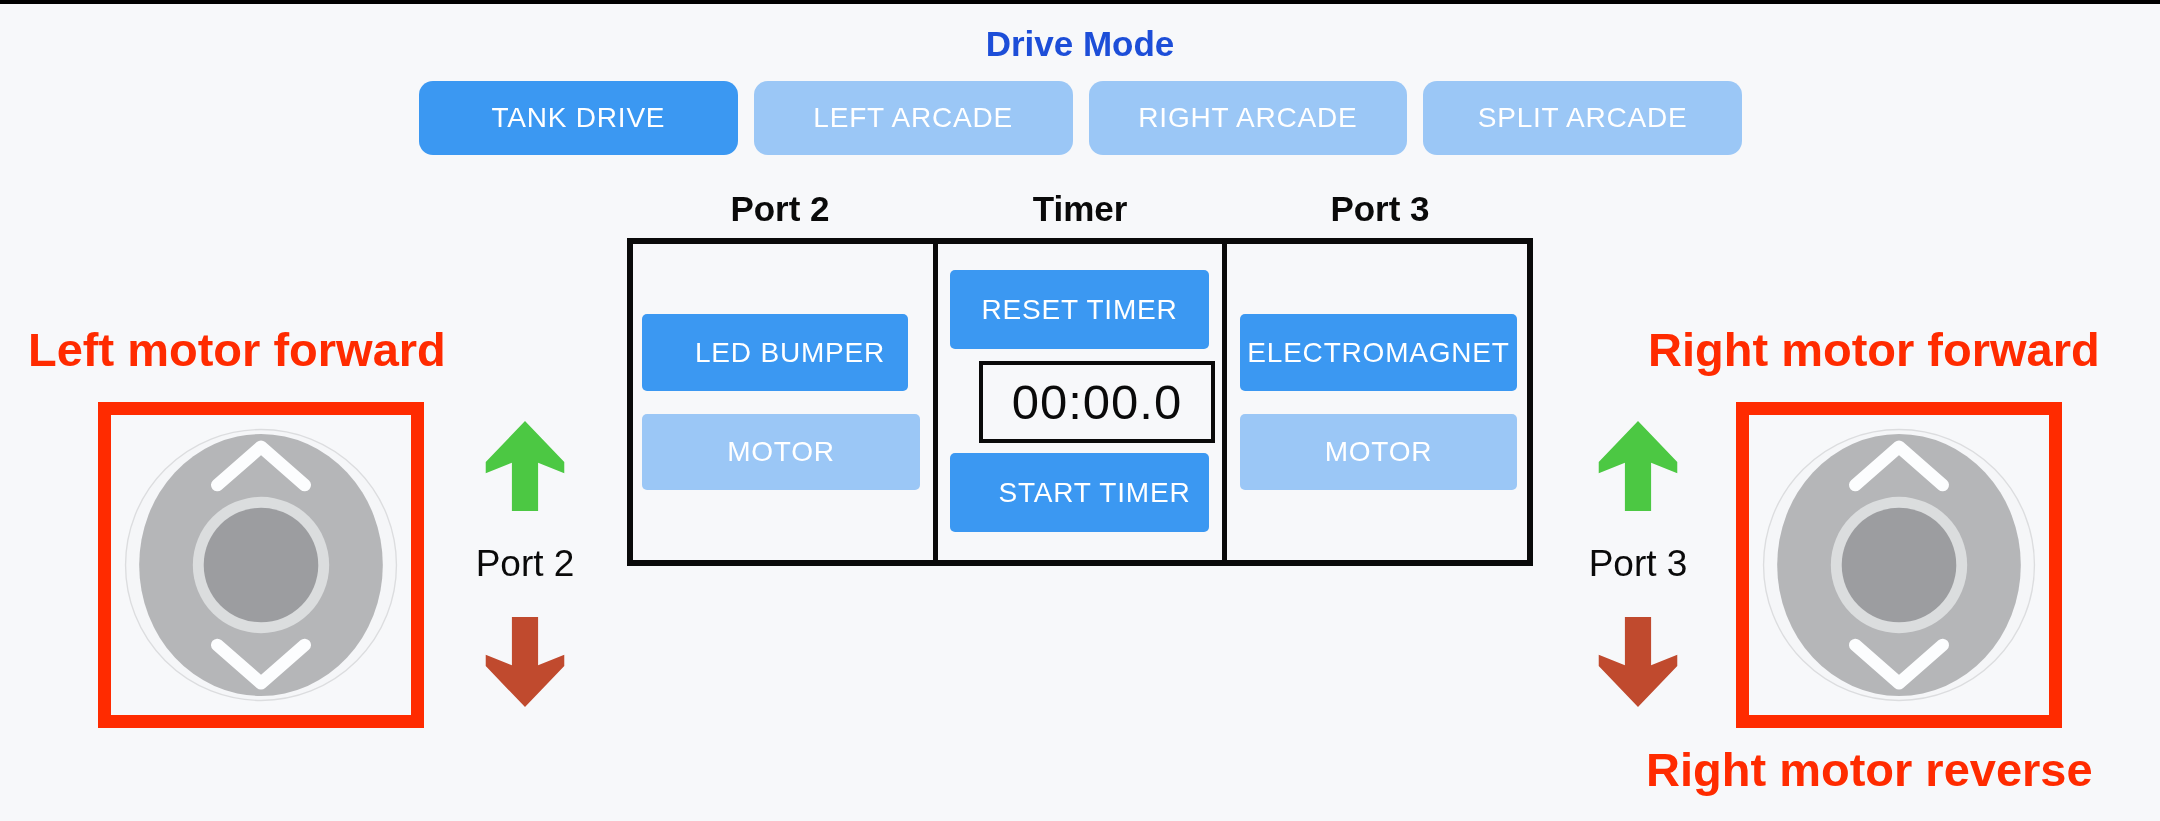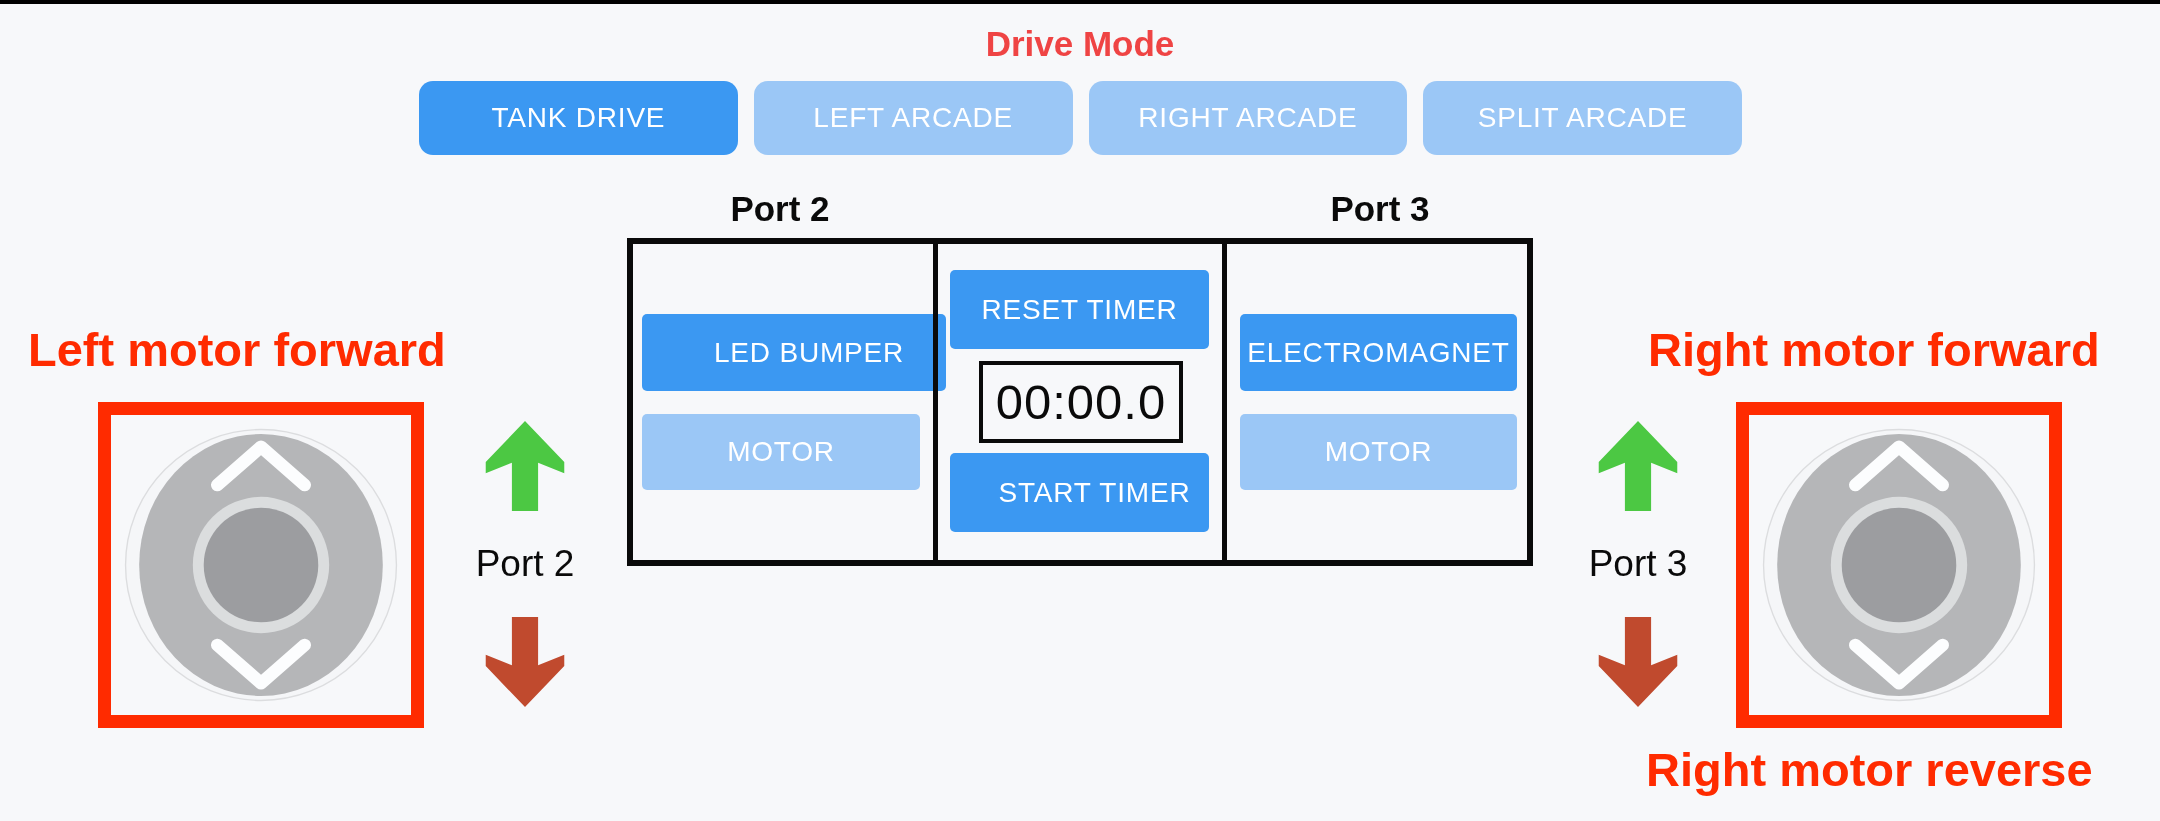--- a/index.html
+++ b/index.html
@@ -6,21 +6,21 @@
   body{
     width:2160px;height:821px;overflow:hidden;
     font-family:"Liberation Sans",sans-serif;
     background:var(--background,#F7F8FA);
   }
   .stage{position:relative;width:2160px;height:821px;background:var(--background,#F7F8FA);}
   .topbar{position:absolute;left:0;top:0;width:2160px;height:4px;background:#000;}
 
   .page-title{
     position:absolute;left:0;top:24px;width:2160px;
-    text-align:center;font-size:35px;font-weight:bold;color:#ef4444;
+    text-align:center;font-size:35px;font-weight:bold;color:#1d4ed8;
   }
 
   
   .mode-row{
     position:absolute;left:419px;top:81px;width:1323px;height:74px;
     display:flex;gap:16px;
   }
   .mode-btn{
     flex:1;border:none;border-radius:14px;
     display:flex;align-items:center;justify-content:center;
@@ -52,29 +52,29 @@
 
   .ctl-btn{
     position:absolute;border:none;border-radius:5px;
     display:flex;align-items:center;justify-content:center;
     font-family:"Liberation Sans",sans-serif;
     font-size:28px;color:#fff;letter-spacing:0.8px;cursor:pointer;
     background:var(--accent_blue,#3B98F2);
   }
   .ctl-btn.inactive{background:var(--inactive_blue,#9BC7F6);}
 
-  .btn-led    {left:9px;  top:70px;  width:304px;height:77px;padding-left:36px;}
+  .btn-led    {left:9px;  top:70px;  width:266px;height:77px;padding-left:36px;}
   .btn-motor2 {left:9px;  top:170px; width:278px;height:76px;}
   .btn-reset  {left:12px; top:26px;  width:259px;height:79px;}
   .btn-start  {left:12px; top:209px; width:259px;height:79px;padding-left:36px;}
   .btn-magnet {left:13px; top:70px;  width:277px;height:77px;}
   .btn-motor3 {left:13px; top:170px; width:277px;height:76px;}
 
   .timer-display{
-    position:absolute;left:41px;top:117px;width:204px;height:82px;
+    position:absolute;left:41px;top:117px;width:236px;height:82px;
     box-sizing:border-box;border:4px solid #0a0a0a;
     display:flex;align-items:center;justify-content:center;
     font-size:49px;color:#0a0a0a;letter-spacing:1px;
   }
 
   
   .ann{
     position:absolute;font-size:47px;font-weight:bold;
     color:var(--annotation_red,#FF2B00);white-space:nowrap;
   }
@@ -118,20 +118,21 @@
   <div class="page-title">Drive Mode</div>
 
   <div class="mode-row">
     <button class="mode-btn active">TANK DRIVE</button>
     <button class="mode-btn">LEFT ARCADE</button>
     <button class="mode-btn">RIGHT ARCADE</button>
     <button class="mode-btn">SPLIT ARCADE</button>
   </div>
 
   <div class="col-header hdr-port2">Port 2</div>
+  <div class="col-header hdr-timer">Timer</div>
   <div class="col-header hdr-port3">Port 3</div>
 
   <div class="ctl-table">
     <div class="ctl-col col-1">
       <button class="ctl-btn btn-led">LED BUMPER</button>
       <button class="ctl-btn inactive btn-motor2">MOTOR</button>
     </div>
     <div class="ctl-col col-2">
       <button class="ctl-btn btn-reset">RESET TIMER</button>
       <div class="timer-display">00:00.0</div>

